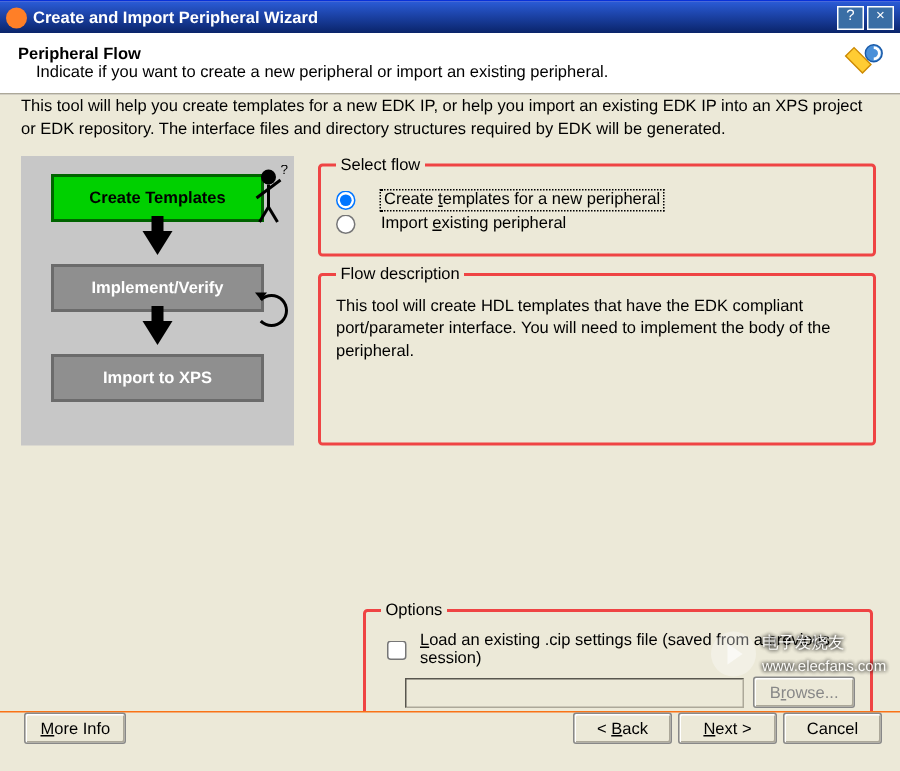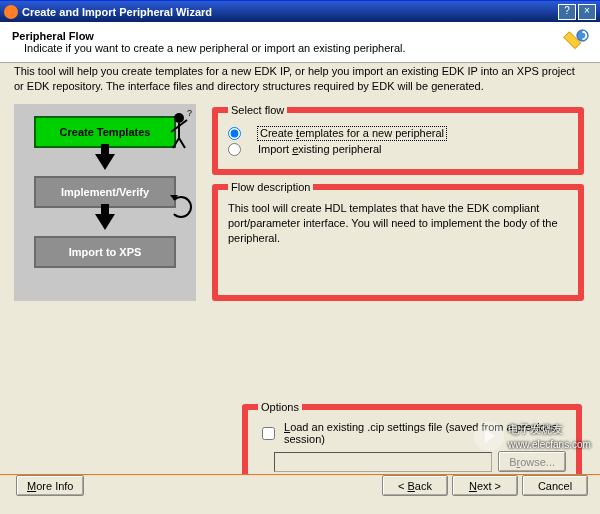--- a/index.html
+++ b/index.html
@@ -120,21 +120,21 @@
   .loop-arrow::after{
     content:'';
     position:absolute;
     top:-3px; left:-2px;
     border-top:5px solid #000;
     border-left:4px solid transparent;
     border-right:4px solid transparent;
   }
   .right-col { flex:1; display:flex; flex-direction:column; gap:6px; }
   fieldset {
-    border: 6px solid #ef4444;
+    border: 2px solid #ef4444;
     border-radius: 3px;
     padding: 8px 10px 10px 10px;
     font-size: 11px;
   }
   legend { font-size: 11px; padding: 0 3px; }
   .radio-row { display:flex; gap:17px; margin:3px 0; }
   .radio-row input { margin:0; }
   .radio-label { }
   .underline-letter { text-decoration: underline; }
   .desc-text { line-height:1.4; }

